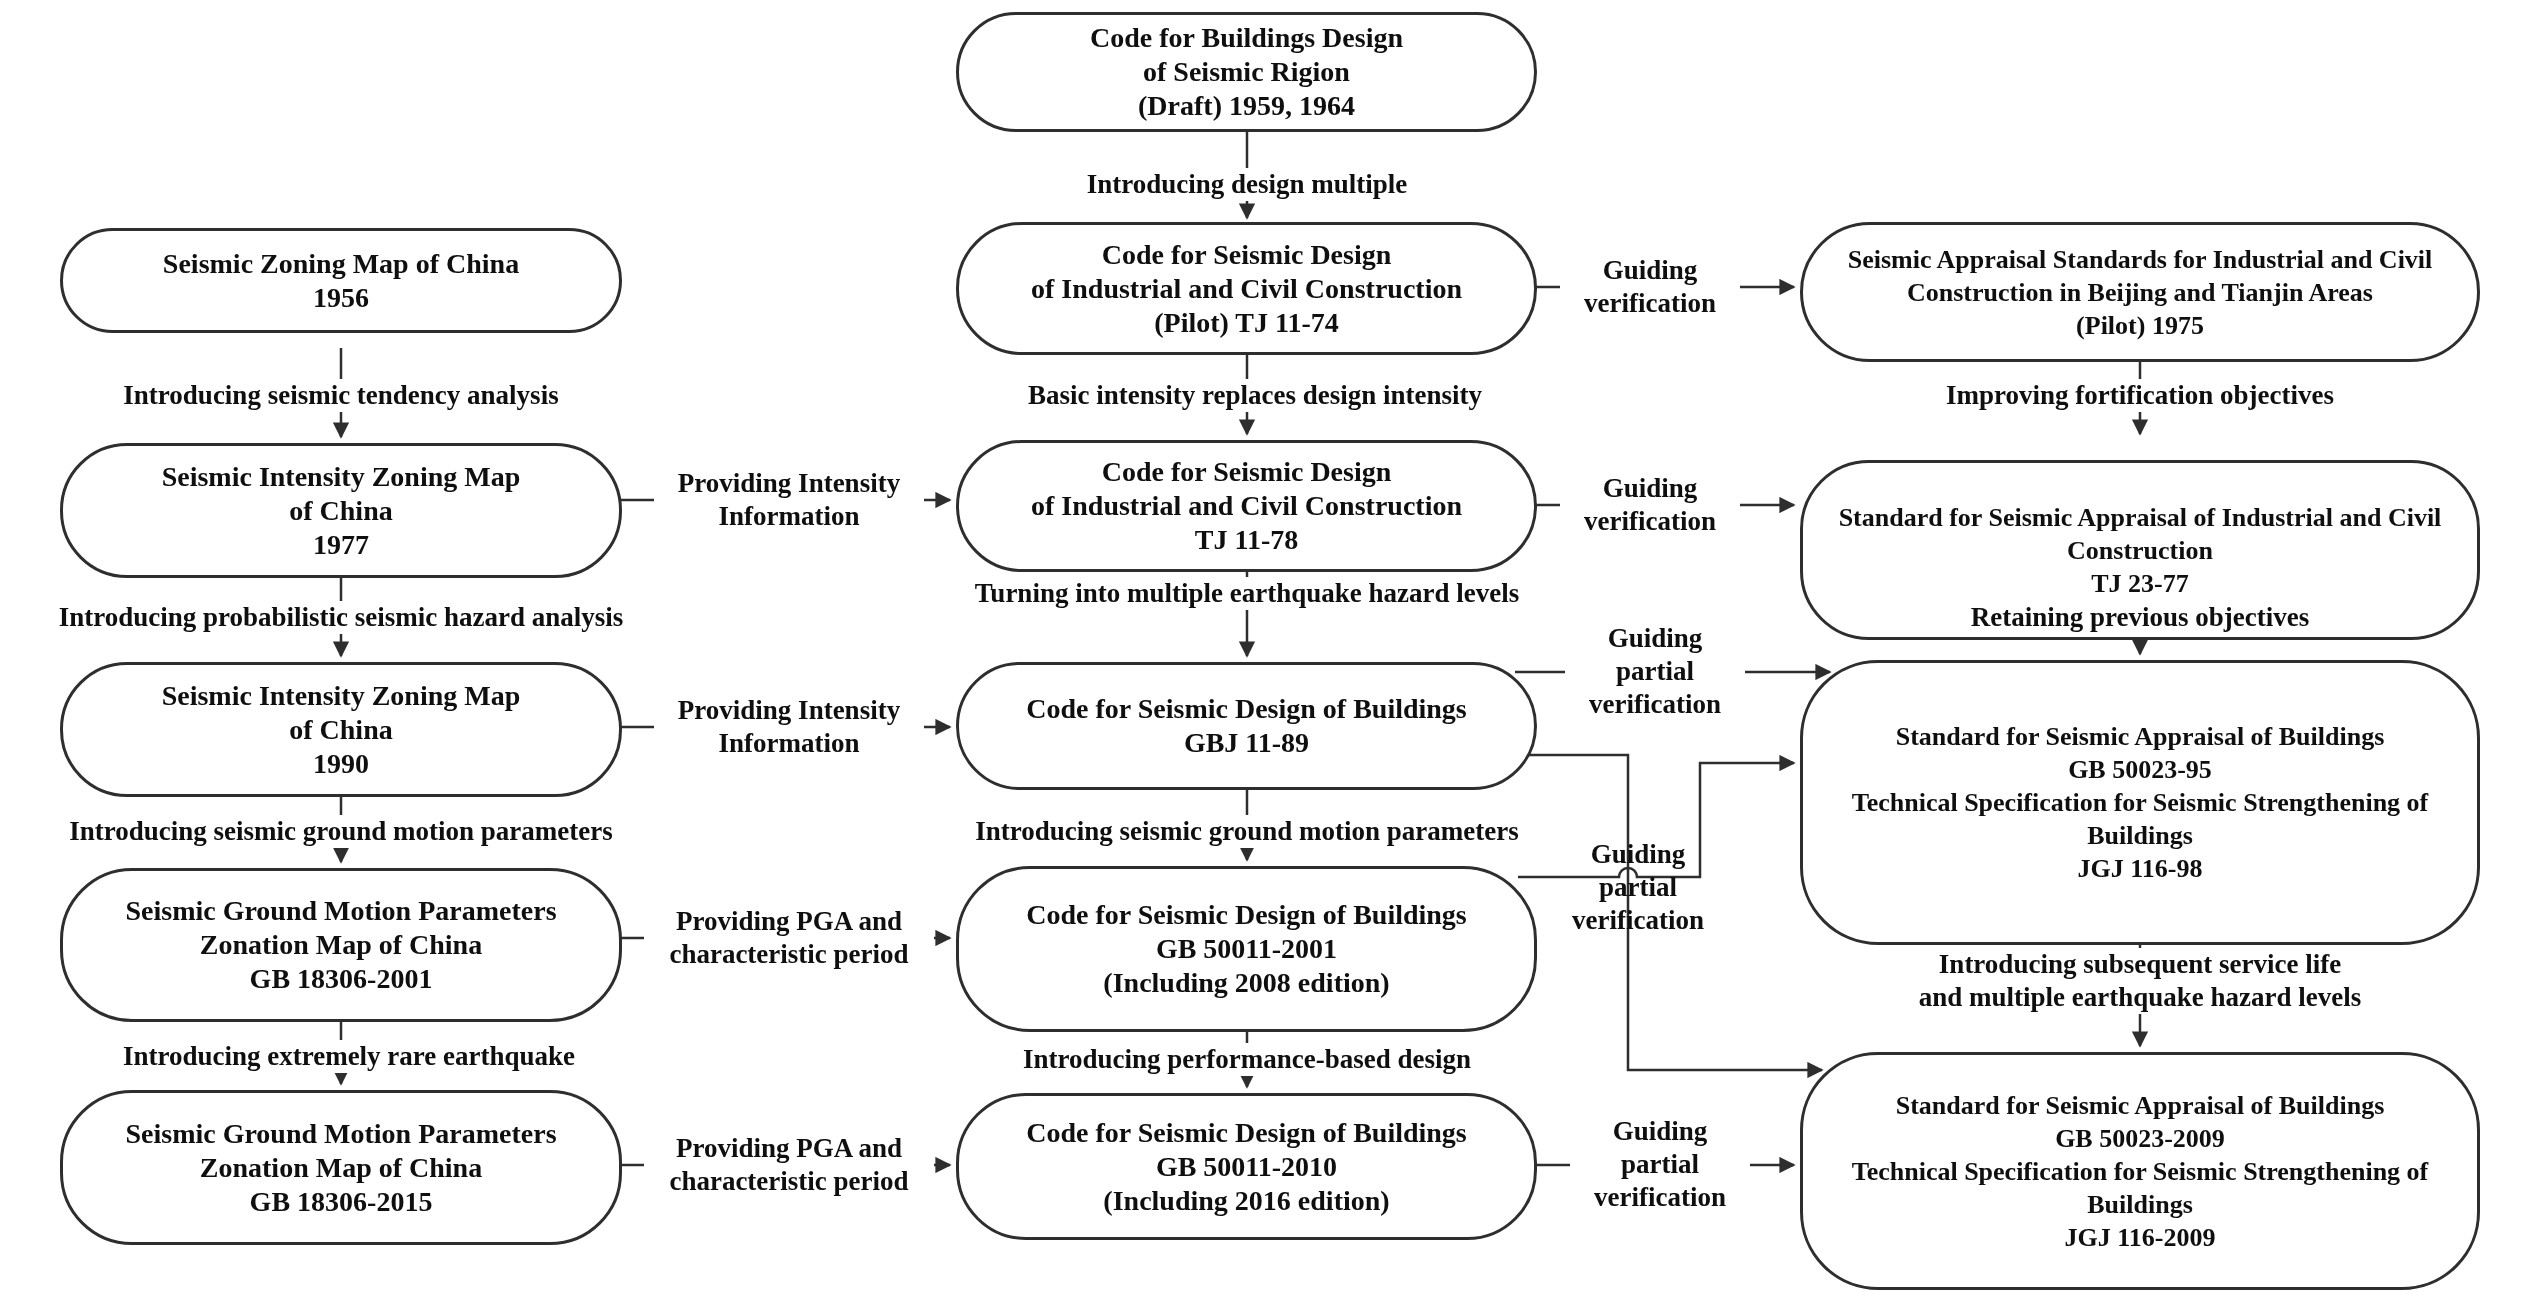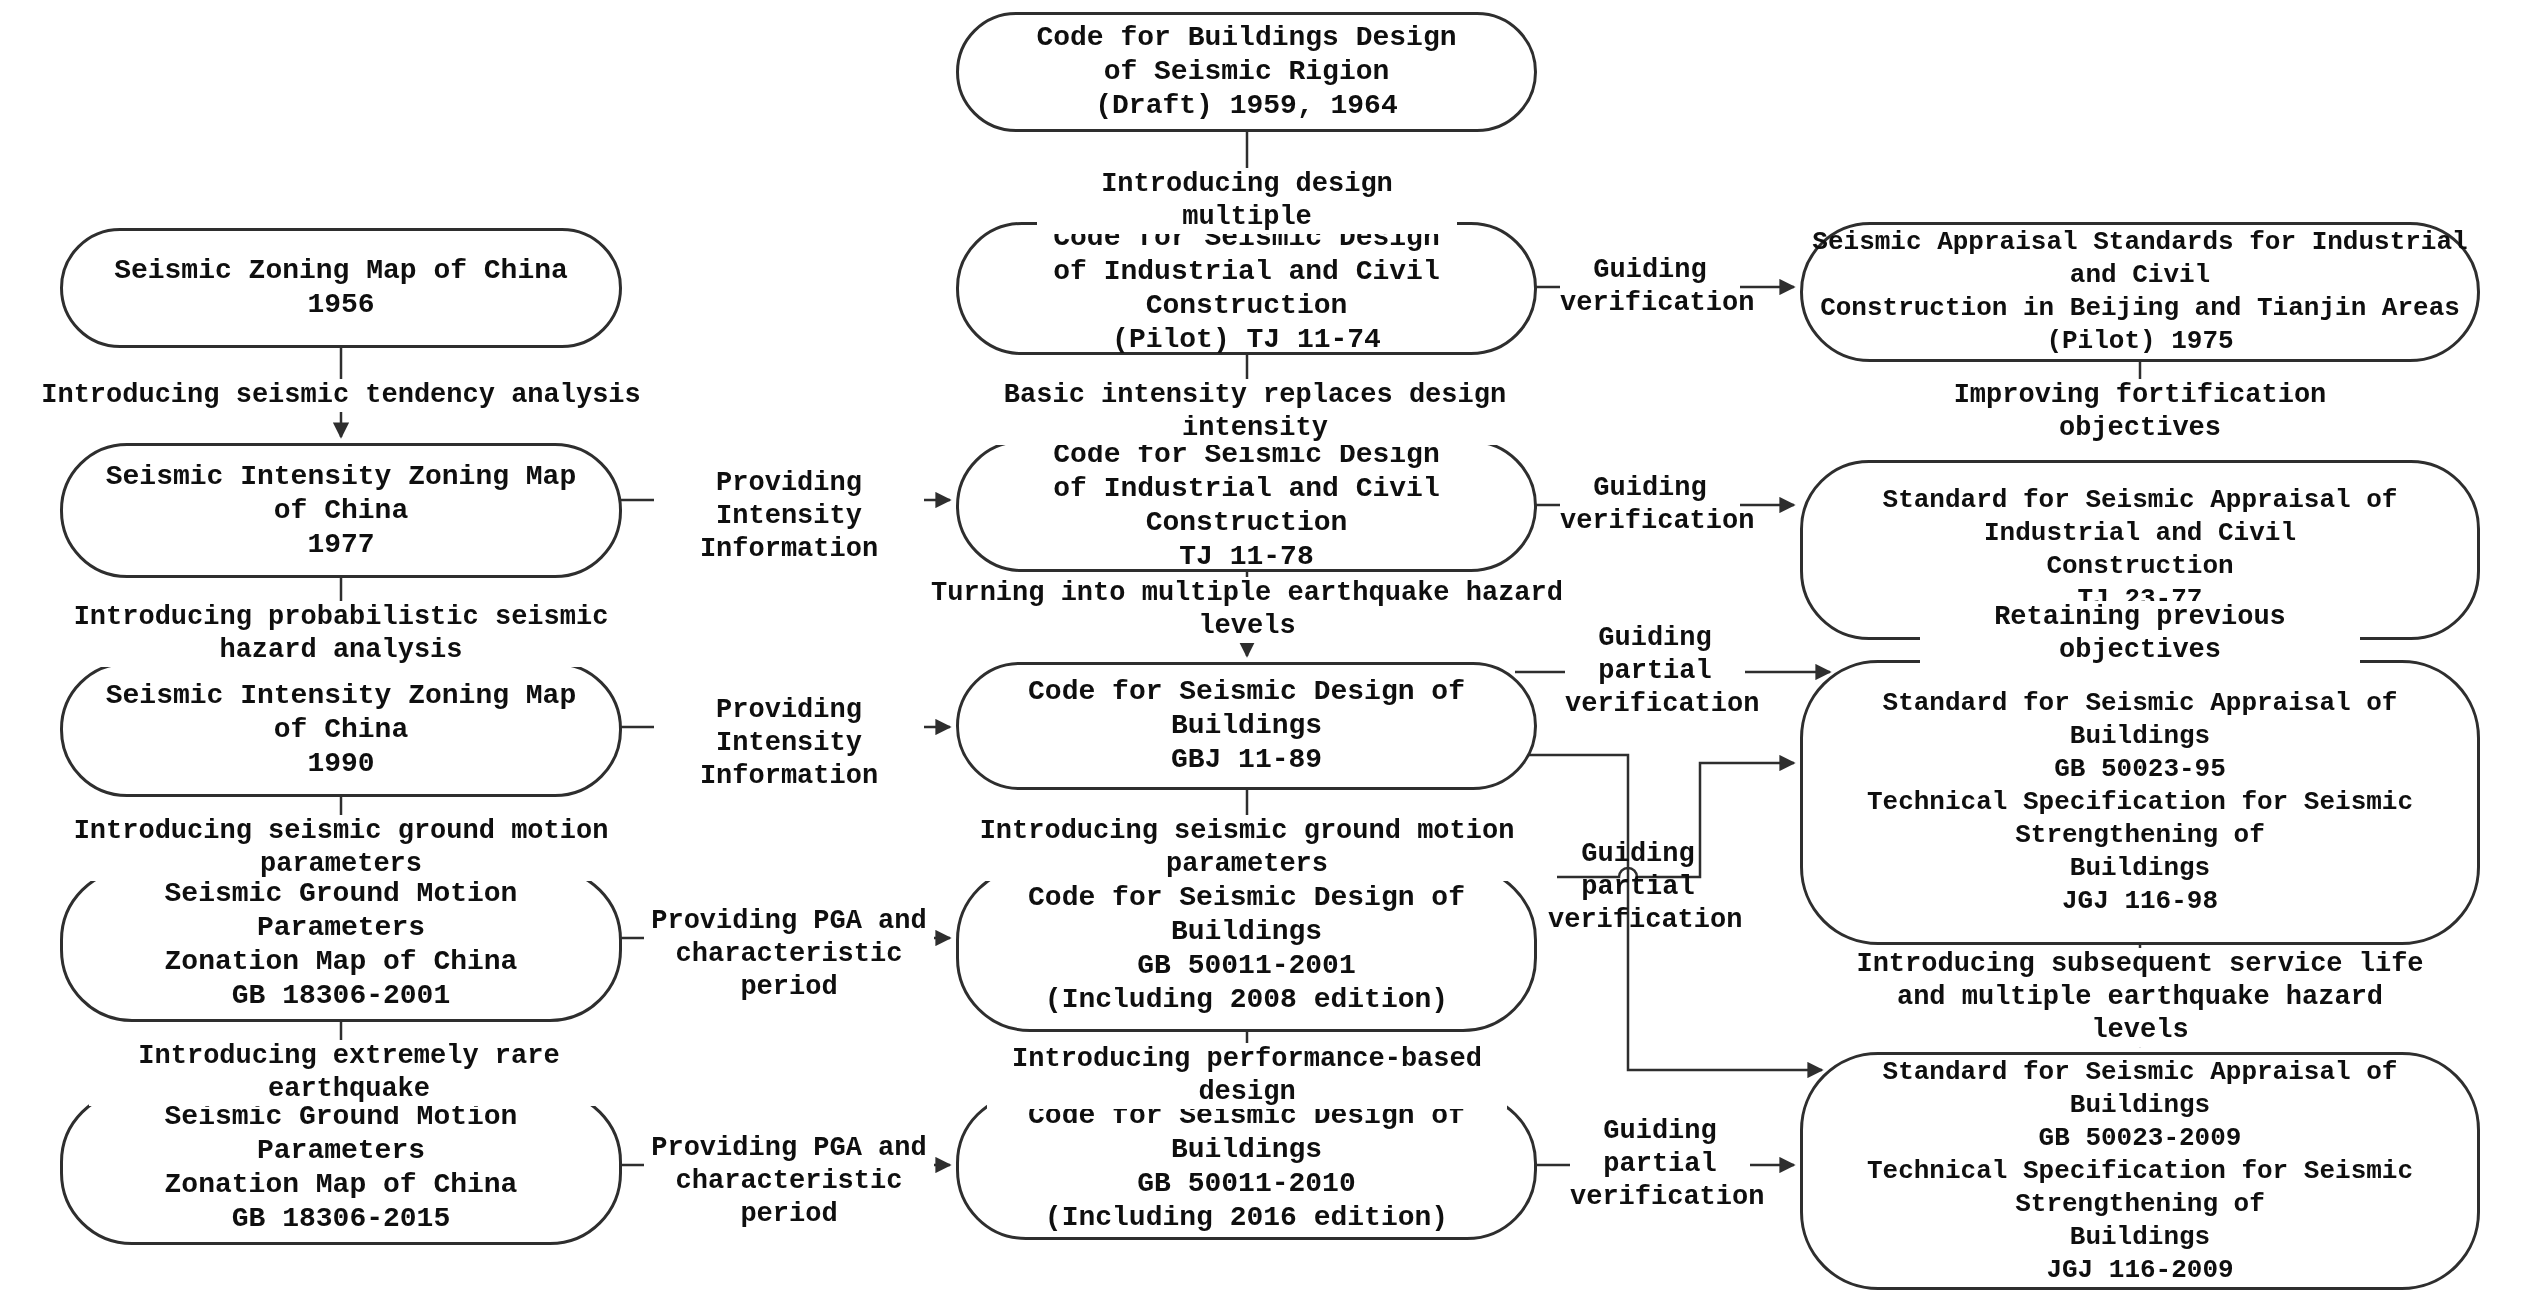--- a/index.html
+++ b/index.html
@@ -1,18 +1,18 @@
 <!DOCTYPE html>
 <html><head>
 <meta charset="utf-8">
 <style>
   html,body{margin:0;padding:0;background:#ffffff;}
   #canvas{
     position:relative;width:2532px;height:1292px;background:#ffffff;overflow:hidden;
-    font-family:Liberation Mono, monospace;font-weight:bold;color:#0f0f0f;
+    font-family:Liberation Serif, serif;font-weight:bold;color:#0f0f0f;
   }
   #wires{position:absolute;left:0;top:0;}
   .node{
     position:absolute;box-sizing:border-box;border:3px solid #2e2e2e;background:#ffffff;
     display:flex;align-items:center;justify-content:center;text-align:center;
     white-space:pre-line;font-size:28px;line-height:34px;padding:0 14px;
   }
   .node.small{font-size:26px;line-height:33px;padding:0 8px;}
   .lbl{
     position:absolute;text-align:center;white-space:pre-line;
@@ -54,21 +54,21 @@
       <path d="M1515 672 H1830" marker-end="url(#arr)"></path>
       <path d="M1518 877 H1619 A9 9 0 0 1 1637 877 H1700 V763 H1794" marker-end="url(#arr)"></path>
       <path d="M1515 755 H1628 V1070 H1822" marker-end="url(#arr)"></path>
       <path d="M1525 1165 H1794" marker-end="url(#arr)"></path>
     </g>
   </svg>
 
   <div class="node" style="left:956px;top:12px;width:581px;height:120px;border-radius:60px;">Code for Buildings Design
 of Seismic Rigion
 (Draft) 1959, 1964</div>
-  <div class="node" style="left:60px;top:228px;width:562px;height:120px;border-radius:60px;">Seismic Zoning Map of China
+  <div class="node" style="left:60px;top:228px;width:562px;height:105px;border-radius:60px;">Seismic Zoning Map of China
 1956</div>
   <div class="node" style="left:956px;top:222px;width:581px;height:133px;border-radius:66px;">Code for Seismic Design
 of Industrial and Civil Construction
 (Pilot) TJ 11-74</div>
   <div class="node small" style="left:1800px;top:222px;width:680px;height:140px;border-radius:70px;">Seismic Appraisal Standards for Industrial and Civil
 Construction in Beijing and Tianjin Areas
 (Pilot) 1975</div>
   <div class="node" style="left:60px;top:443px;width:562px;height:135px;border-radius:67px;">Seismic Intensity Zoning Map
 of China
 1977</div>

